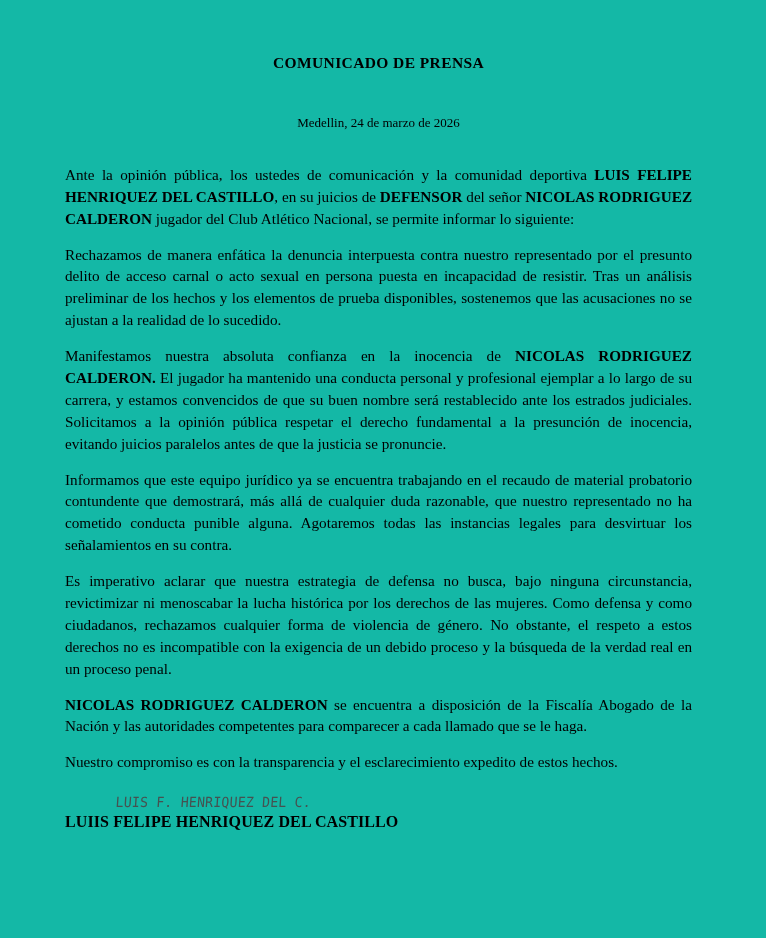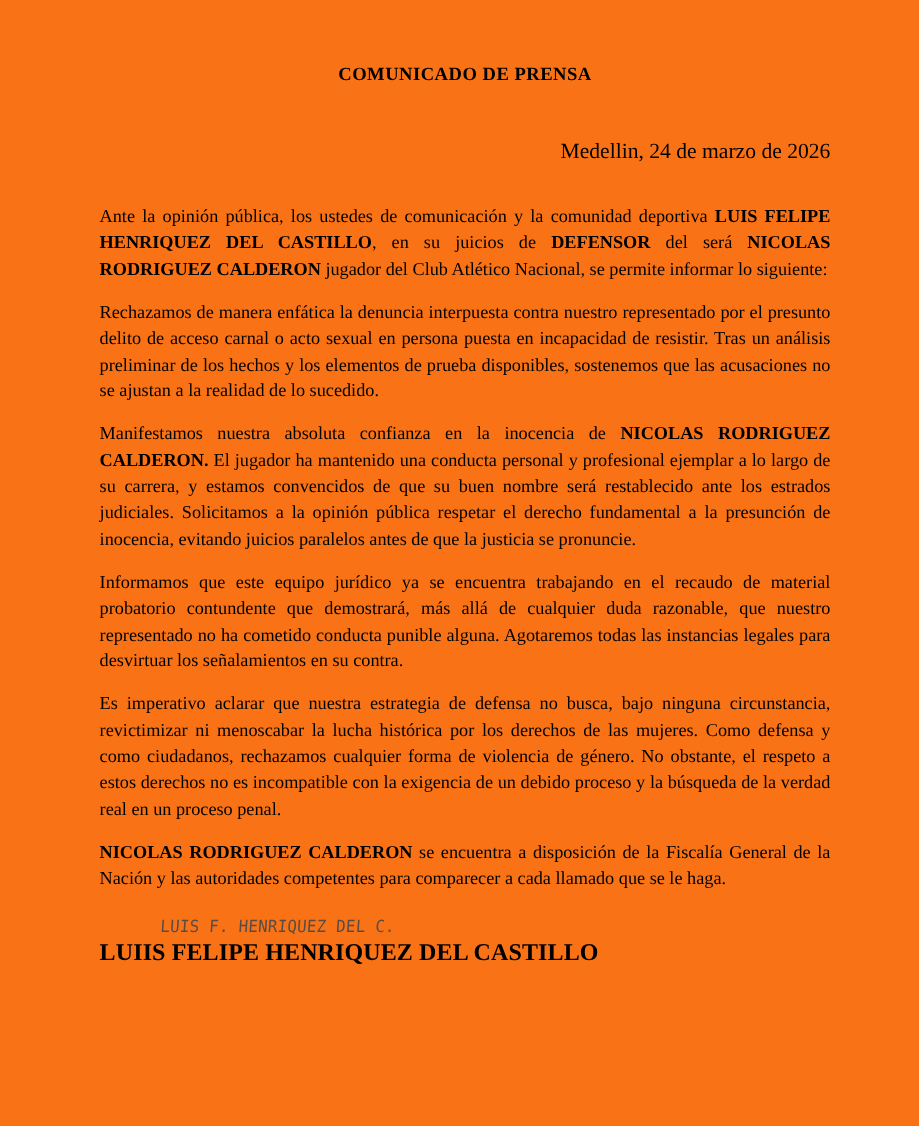--- a/index.html
+++ b/index.html
@@ -15,43 +15,43 @@
     overflow: hidden;
     font-family: "Liberation Serif", "DejaVu Serif", serif;
     color: #000000;
     -webkit-font-smoothing: antialiased;
   }
 
   .page {
     position: relative;
     width: 766px;
     height: 938px;
-    background: #f97316;
+    background: #14b8a6;
     box-sizing: border-box;
-    padding: 0 74px 0 83px;
+    padding: 0 74px 0 65px;
   }
 
   
   .doc-title {
     text-align: center;
     font-weight: bold;
     font-size: 15.5px;
     letter-spacing: 0.4px;
     margin: 0;
     padding-top: 54px;
     line-height: 1.2;
   }
 
   
   .date-line {
-    font-size: 18px;
+    font-size: 13px;
     margin: 0;
     padding-top: 42px;
     line-height: 1.25;
-    text-align: right;
+    text-align: center;
   }
 
   
   .body-block {
     padding-top: 33px;
   }
 
   p.para {
     font-size: 15.2px;
     line-height: 1.44;
@@ -82,21 +82,21 @@
     margin: 0 0 1px 0;
     padding-left: 50px;
     transform: skewX(-4deg) scaleY(1.06);
     transform-origin: left bottom;
     white-space: nowrap;
     line-height: 1.2;
     opacity: 0.92;
   }
 
   .signer-name {
-    font-size: 20px;
+    font-size: 16px;
     font-weight: bold;
     letter-spacing: 0.1px;
     margin: 0;
     line-height: 1.25;
   }
 
   .signer-role {
     font-size: 15.2px;
     margin: 0;
     line-height: 1.3;
@@ -106,32 +106,33 @@
 <body>
 
 <div class="page">
 
   <h1 class="doc-title">COMUNICADO DE PRENSA</h1>
 
   <p class="date-line">Medellin, 24 de marzo de 2026</p>
 
   <div class="body-block">
 
-    <p class="para"><span>Ante la opinión pública, los ustedes de comunicación y la comunidad deportiva </span><span class="b">LUIS FELIPE HENRIQUEZ DEL CASTILLO</span><span>, en su juicios de </span><span class="b">DEFENSOR</span><span> del será </span><span class="b">NICOLAS RODRIGUEZ CALDERON</span><span> jugador del Club Atlético Nacional, se permite informar lo siguiente:</span></p>
+    <p class="para"><span>Ante la opinión pública, los ustedes de comunicación y la comunidad deportiva </span><span class="b">LUIS FELIPE HENRIQUEZ DEL CASTILLO</span><span>, en su juicios de </span><span class="b">DEFENSOR</span><span> del señor </span><span class="b">NICOLAS RODRIGUEZ CALDERON</span><span> jugador del Club Atlético Nacional, se permite informar lo siguiente:</span></p>
 
     <p class="para">Rechazamos de manera enfática la denuncia interpuesta contra nuestro representado por el presunto delito de acceso carnal o acto sexual en persona puesta en incapacidad de resistir. Tras un análisis preliminar de los hechos y los elementos de prueba disponibles, sostenemos que las acusaciones no se ajustan a la realidad de lo sucedido.</p>
 
     <p class="para"><span>Manifestamos nuestra absoluta confianza en la inocencia de </span><span class="b">NICOLAS RODRIGUEZ CALDERON.</span><span> El jugador ha mantenido una conducta personal y profesional ejemplar a lo largo de su carrera, y estamos convencidos de que su buen nombre será restablecido ante los estrados judiciales. Solicitamos a la opinión pública respetar el derecho fundamental a la presunción de inocencia, evitando juicios paralelos antes de que la justicia se pronuncie.</span></p>
 
     <p class="para">Informamos que este equipo jurídico ya se encuentra trabajando en el recaudo de material probatorio contundente que demostrará, más allá de cualquier duda razonable, que nuestro representado no ha cometido conducta punible alguna. Agotaremos todas las instancias legales para desvirtuar los señalamientos en su contra.</p>
 
     <p class="para">Es imperativo aclarar que nuestra estrategia de defensa no busca, bajo ninguna circunstancia, revictimizar ni menoscabar la lucha histórica por los derechos de las mujeres. Como defensa y como ciudadanos, rechazamos cualquier forma de violencia de género. No obstante, el respeto a estos derechos no es incompatible con la exigencia de un debido proceso y la búsqueda de la verdad real en un proceso penal.</p>
 
-    <p class="para"><span class="b">NICOLAS RODRIGUEZ CALDERON</span><span> se encuentra a disposición de la Fiscalía General de la Nación y las autoridades competentes para comparecer a cada llamado que se le haga.</span></p>
+    <p class="para"><span class="b">NICOLAS RODRIGUEZ CALDERON</span><span> se encuentra a disposición de la Fiscalía Abogado de la Nación y las autoridades competentes para comparecer a cada llamado que se le haga.</span></p>
 
+    <p class="para">Nuestro compromiso es con la transparencia y el esclarecimiento expedito de estos hechos.</p>
 
 
   </div>
 
   <div class="sign-block">
     <p class="signature-script">LUIS F. HENRIQUEZ DEL C.</p>
     <p class="signer-name">LUIIS FELIPE HENRIQUEZ DEL CASTILLO</p>
   </div>
 
 </div>

